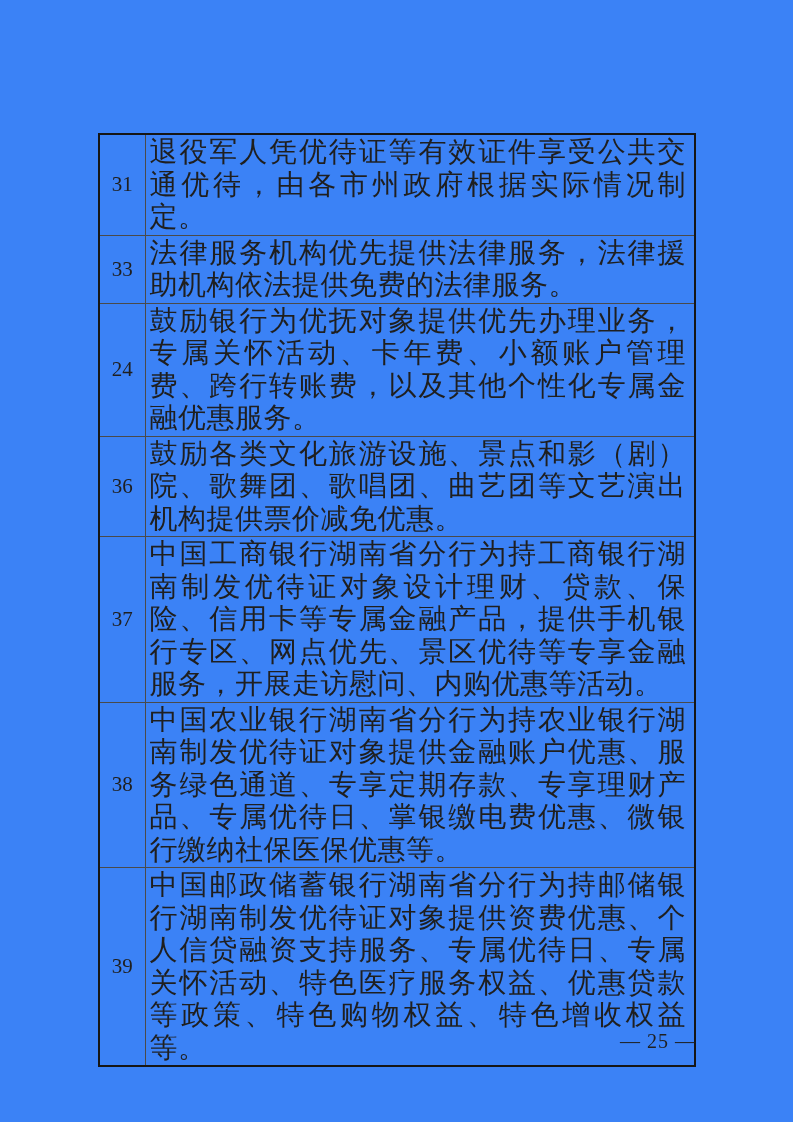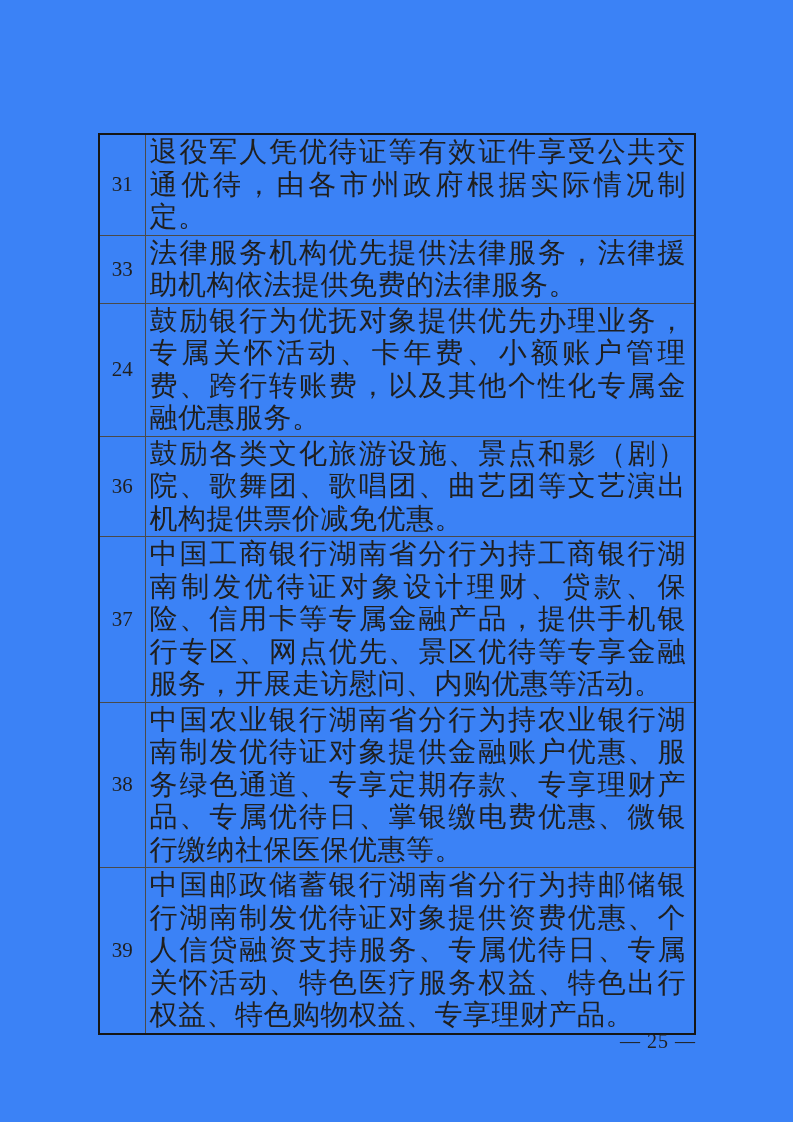--- a/index.html
+++ b/index.html
@@ -87,20 +87,20 @@
       <tr>
         <td class="num-cell">37</td>
         <td class="text-cell">中国工商银行湖南省分行为持工商银行湖南制发优待证对象设计理财、贷款、保险、信用卡等专属金融产品，提供手机银行专区、网点优先、景区优待等专享金融服务，开展走访慰问、内购优惠等活动。</td>
       </tr>
       <tr>
         <td class="num-cell">38</td>
         <td class="text-cell">中国农业银行湖南省分行为持农业银行湖南制发优待证对象提供金融账户优惠、服务绿色通道、专享定期存款、专享理财产品、专属优待日、掌银缴电费优惠、微银行缴纳社保医保优惠等。</td>
       </tr>
       <tr>
         <td class="num-cell">39</td>
-        <td class="text-cell">中国邮政储蓄银行湖南省分行为持邮储银行湖南制发优待证对象提供资费优惠、个人信贷融资支持服务、专属优待日、专属关怀活动、特色医疗服务权益、特色出行权益、特色购物权益、专享理财产品。</td>
+        <td class="text-cell">中国邮政储蓄银行湖南省分行为持邮储银行湖南制发优待证对象提供资费优惠、个人信贷融资支持服务、专属优待日、专属关怀活动、特色医疗服务权益、优惠贷款等政策、特色购物权益、特色增收权益等。</td>
       </tr>
     </tbody>
   </table>
 
   <div class="footer-page-number">— 25 —</div>
 
 </div>
 
 </body></html>

